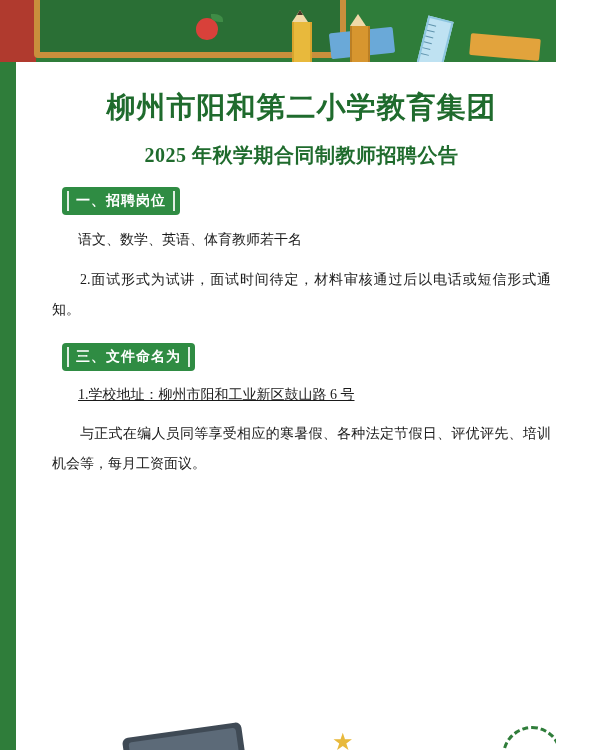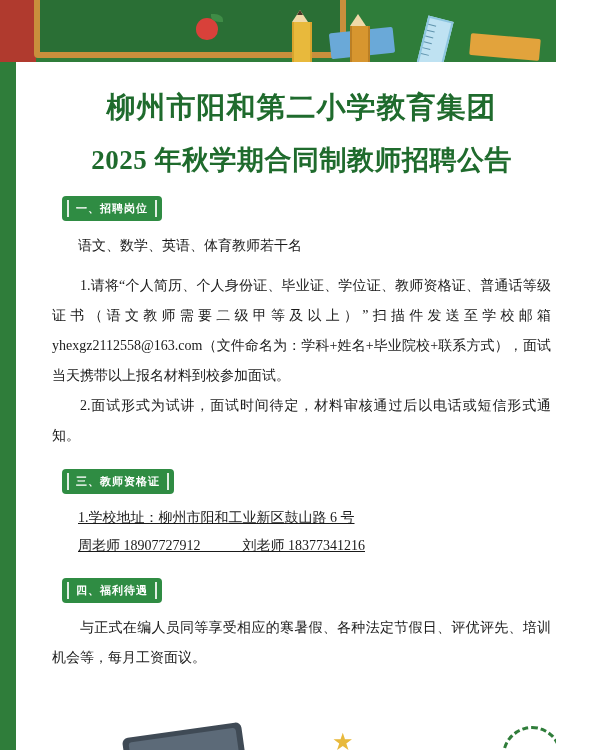--- a/index.html
+++ b/index.html
@@ -164,33 +164,33 @@
     color: #1f6b2d;
     font-size: 29px;
     font-weight: bold;
     letter-spacing: 1px;
     font-family: "Liberation Serif", serif;
   }
   .doc-subtitle {
     text-align: center;
     margin-top: 14px;
     color: #1f6b2d;
-    font-size: 27px;
+    font-size: 20px;
     font-weight: bold;
     letter-spacing: 0.5px;
     font-family: "Liberation Serif", serif;
   }
   
   .section-head {
     display: inline-block;
     margin: 18px 0 0 46px;
     padding: 5px 14px 5px 14px;
     background: #2f8c43;
     color: #ffffff;
-    font-size: 11px;
+    font-size: 14px;
     font-weight: bold;
     border-radius: 4px;
     letter-spacing: 1px;
     position: relative;
   }
   .section-head::before {
     content: "";
     position: absolute;
     left: 5px;
     top: 4px;
@@ -316,33 +316,30 @@
     <div class="doc-subtitle">2025 年秋学期合同制教师招聘公告</div>
 
     
     <div class="section-head">一、招聘岗位</div>
     <div class="body-block">
       <p class="pad-left">语文、数学、英语、体育教师若干名</p>
     </div>
 
     
     <div class="body-block">
-      <p class="indent">1.请将“个人简历、个人身份证、毕业证、学位证、教师资格证、普通话等级证书（语文教师需要二级甲等及以上）”扫描件发送至学校邮箱 yhexgz2112558@163.com（文件命名为：学科+姓名+毕业院校+联系方式），面试当天携带以上报名材料到校参加面试。</p>
       <p class="indent">2.面试形式为试讲，面试时间待定，材料审核通过后以电话或短信形式通知。</p>
     </div>
 
     
-    <div class="section-head">三、教师资格证</div>
+    <div class="section-head">三、文件命名为</div>
     <div class="body-block tight">
       <p class="pad-left">1.学校地址：柳州市阳和工业新区鼓山路 6 号</p>
-      <p class="pad-left">周老师 18907727912　　　刘老师 18377341216</p>
     </div>
 
     
-    <div class="section-head">四、福利待遇</div>
     <div class="body-block">
       <p class="indent">与正式在编人员同等享受相应的寒暑假、各种法定节假日、评优评先、培训机会等，每月工资面议。</p>
     </div>
 
     <div class="bottom-dec">
       <div class="tablet"></div>
       <div class="star">★</div>
       <div class="dash-circle"></div>
     </div>
 

